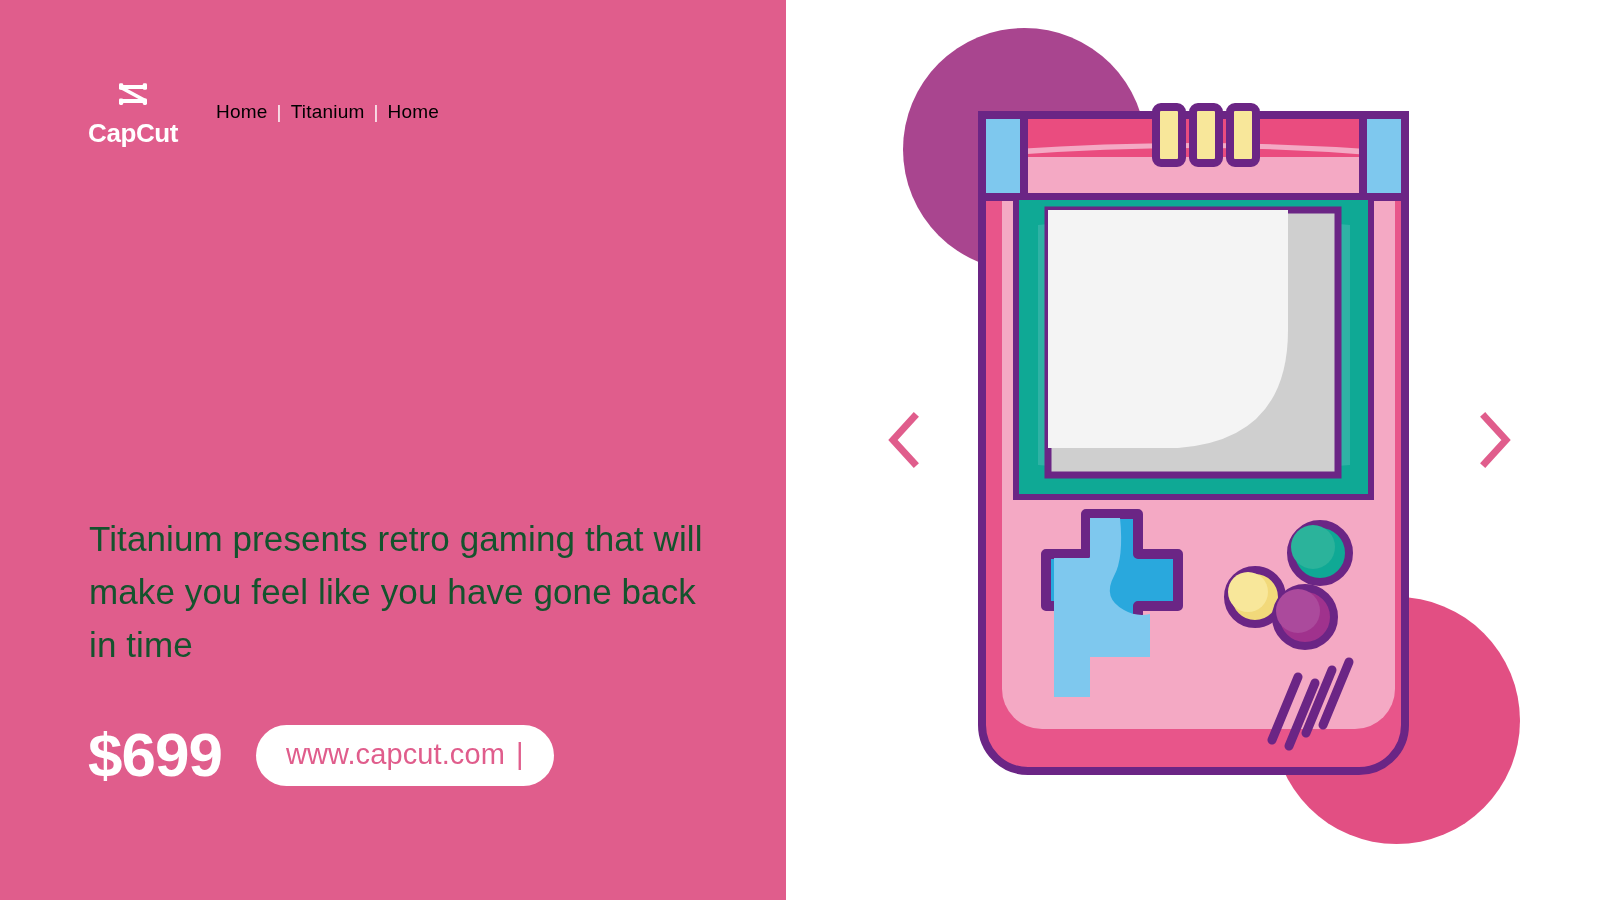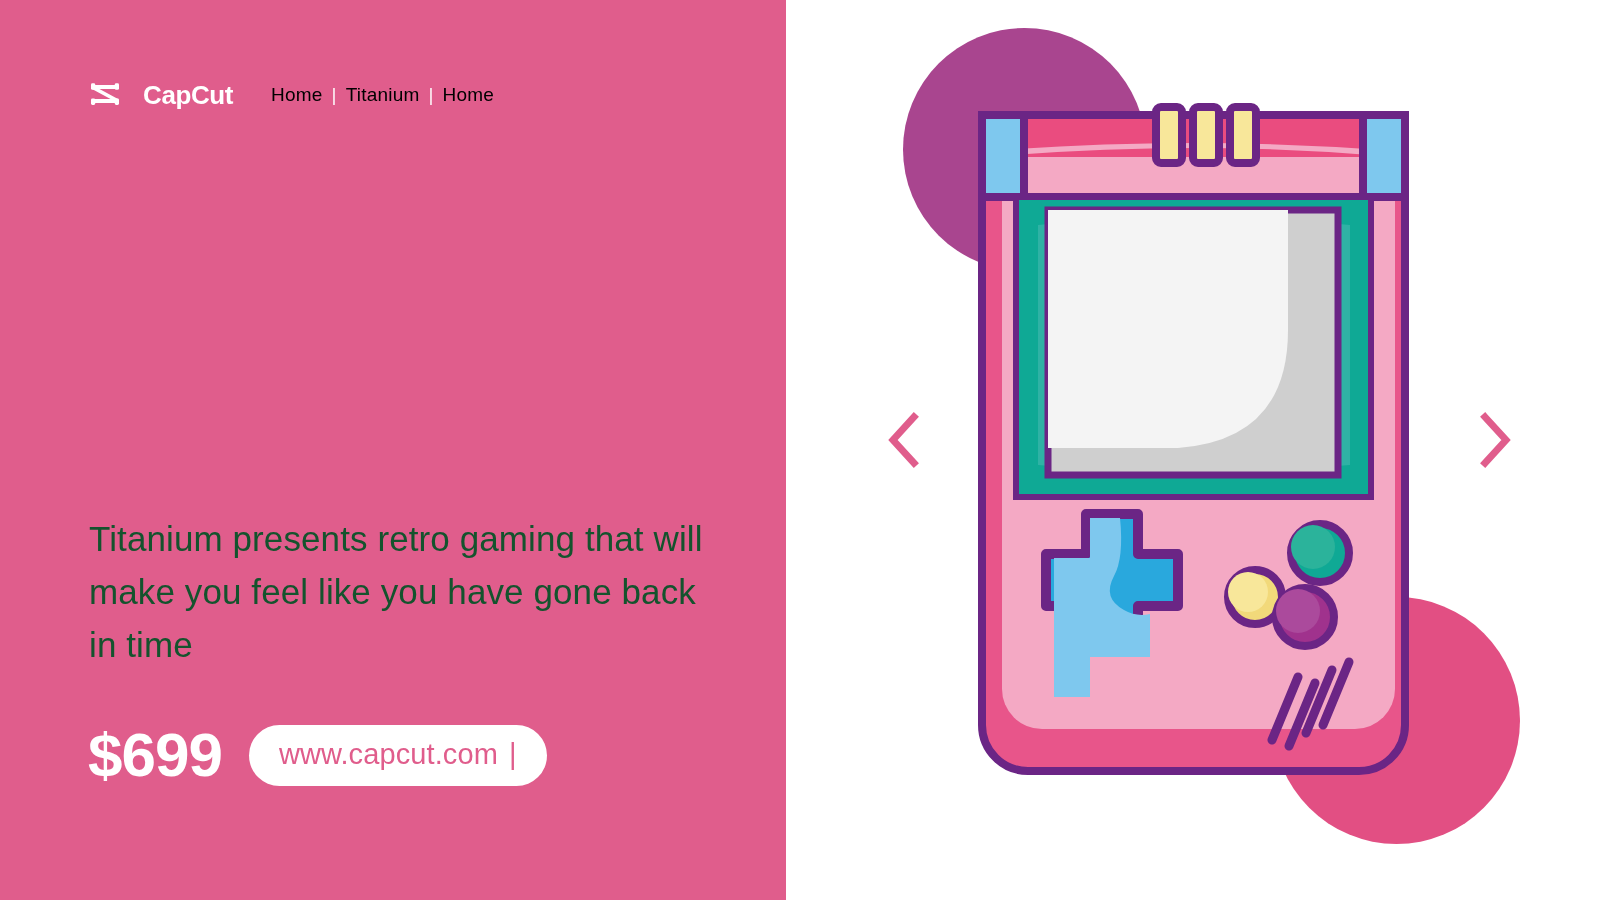--- a/index.html
+++ b/index.html
@@ -36,21 +36,22 @@
     position: absolute;
     left: 88px;
     top: 78px;
     display: flex;
     align-items: center;
     gap: 38px;
   }
   .brand {
     display: flex;
     align-items: center;
-    gap: 21px;
+    gap: 8px;
+    flex-direction: column;
   }
   .brand-mark {
     width: 34px;
     height: 34px;
     display: block;
   }
   .brand-name {
     color: #ffffff;
     font-size: 26px;
     font-weight: bold;
@@ -111,21 +112,21 @@
     letter-spacing: 0.1px;
   }
 
   
   .price-row {
     position: absolute;
     left: 88px;
     top: 724px;
     display: flex;
     align-items: flex-end;
-    gap: 27px;
+    gap: 34px;
   }
   .price {
     color: #ffffff;
     font-size: 62px;
     font-weight: bold;
     letter-spacing: -1px;
     line-height: 1;
   }
   .contact-pill {
     background: #ffffff;

